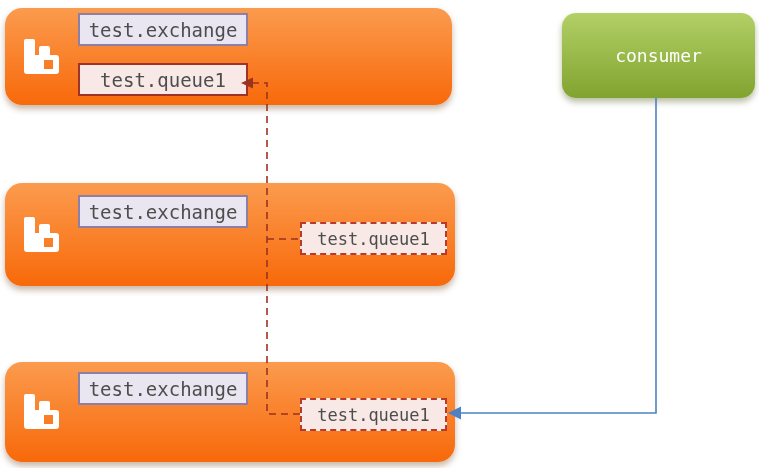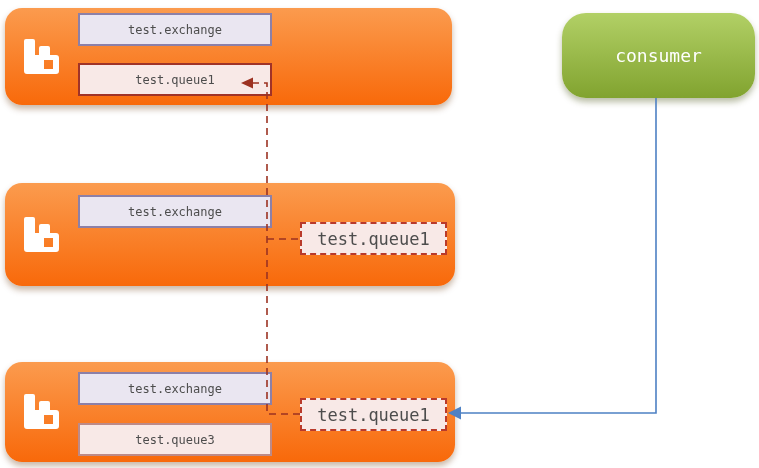--- a/index.html
+++ b/index.html
@@ -21,24 +21,24 @@
   .node2{left:5px;top:183px;width:450px;height:103px;}
   .node3{left:5px;top:362px;width:450px;height:100px;}
   .rabbit{
     position:absolute;left:16px;top:50%;
     width:40px;height:36px;margin-top:-18px;
     display:block;
   }
   .rabbit svg{display:block;width:100%;height:100%;}
   
   .label{
-    position:absolute;left:73px;width:194px;height:33px;
+    position:absolute;left:73px;width:170px;height:33px;
     box-sizing:border-box;
     display:flex;align-items:center;justify-content:center;
-    font-size:12px;color:var(--label-text,#4d4d4d);
+    font-size:19px;color:var(--label-text,#4d4d4d);
     white-space:nowrap;
   }
   .exchange{
     background:var(--exchange-bg,#eae6f1);
     border:2px solid var(--exchange-border,#8c80a8);
   }
   .queue{
     background:var(--queue-bg,#f8e9e7);
     border:2px solid var(--queue-border,#bd8a88);
   }
@@ -55,21 +55,21 @@
     background:var(--queue-bg,#f8e9e7);
     border:2px dashed var(--ghost-border,#b93a2b);
     white-space:nowrap;
   }
   .ghost2{left:300px;top:222px;}
   .ghost3{left:300px;top:398px;}
   
   .consumer{
     position:absolute;left:562px;top:13px;width:193px;height:85px;
     box-sizing:border-box;
-    border-radius:24px;
+    border-radius:14px;
     background:linear-gradient(180deg,var(--consumer-gradient-top,#b2d066) 0%,var(--consumer-gradient-bottom,#81a32f) 100%);
     box-shadow:0 4px 6px rgba(80,90,30,0.4);
     display:flex;flex-direction:column;align-items:center;justify-content:center;
     color:var(--consumer-text,#ffffff);
     font-size:18px;line-height:26px;
     text-align:center;
   }
   
   .overlay{
     position:absolute;left:0;top:0;width:759px;height:468px;
@@ -110,21 +110,20 @@
 
   <div class="node node3">
     <span class="rabbit">
       <svg viewBox="0 0 40 36" xmlns="http://www.w3.org/2000/svg">
         <rect x="3" y="0" width="11" height="18" rx="2" fill="#ffffff"></rect>
         <rect x="18" y="7" width="11" height="11" rx="2" fill="#ffffff"></rect>
         <path fill="#ffffff" fill-rule="evenodd" d="M3 16 H35 Q38 16 38 19 V32 Q38 35 35 35 H6 Q3 35 3 32 Z M23 21 H32 V30 H23 Z"></path>
       </svg>
     </span>
     <div class="label exchange">test.exchange</div>
-    <div class="label queue">test.queue3</div>
   </div>
 
   <div class="ghost ghost2">test.queue1</div>
   <div class="ghost ghost3">test.queue1</div>
 
   <div class="consumer">
     <span>consumer</span>
   </div>
 
   <svg class="overlay" viewBox="0 0 759 468" xmlns="http://www.w3.org/2000/svg">

